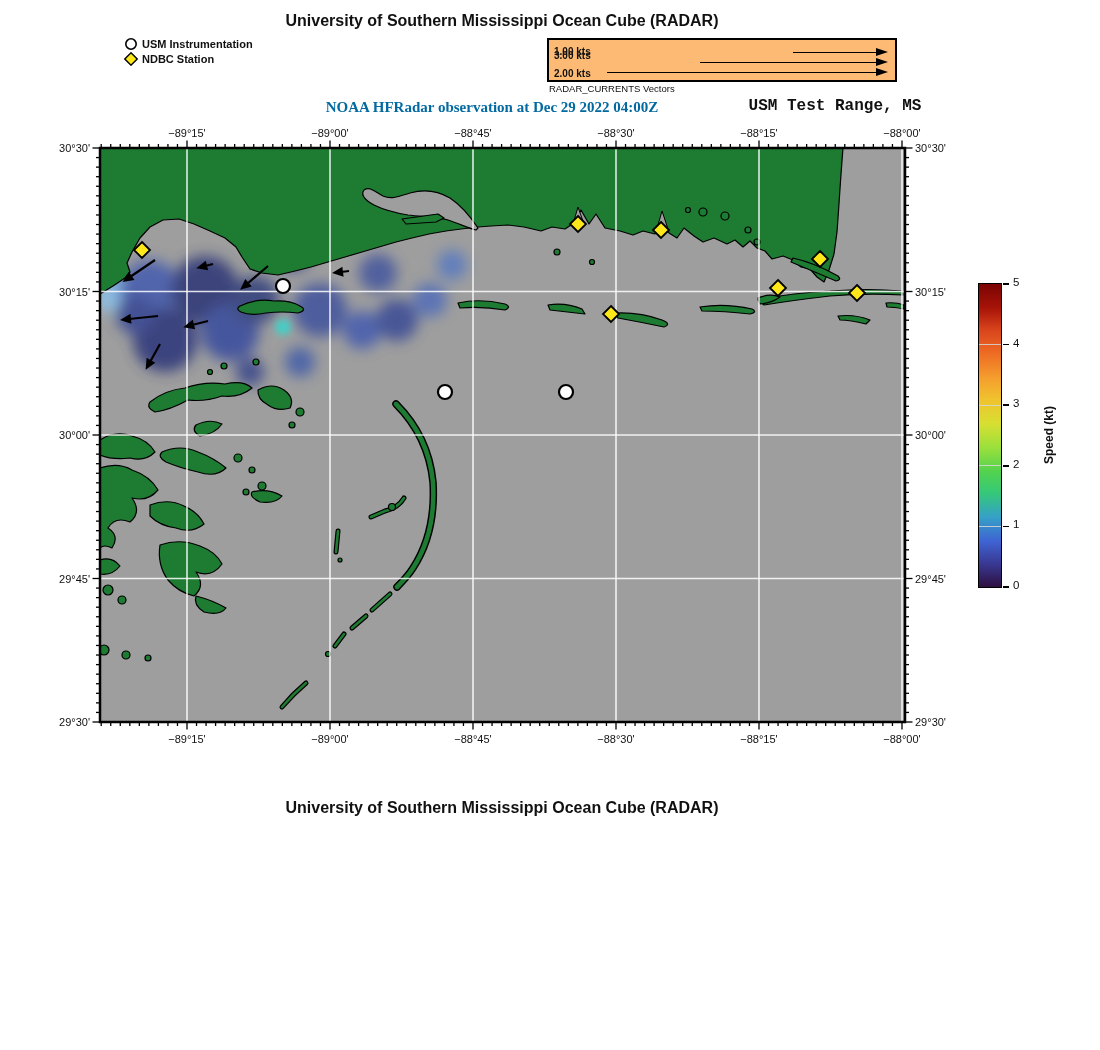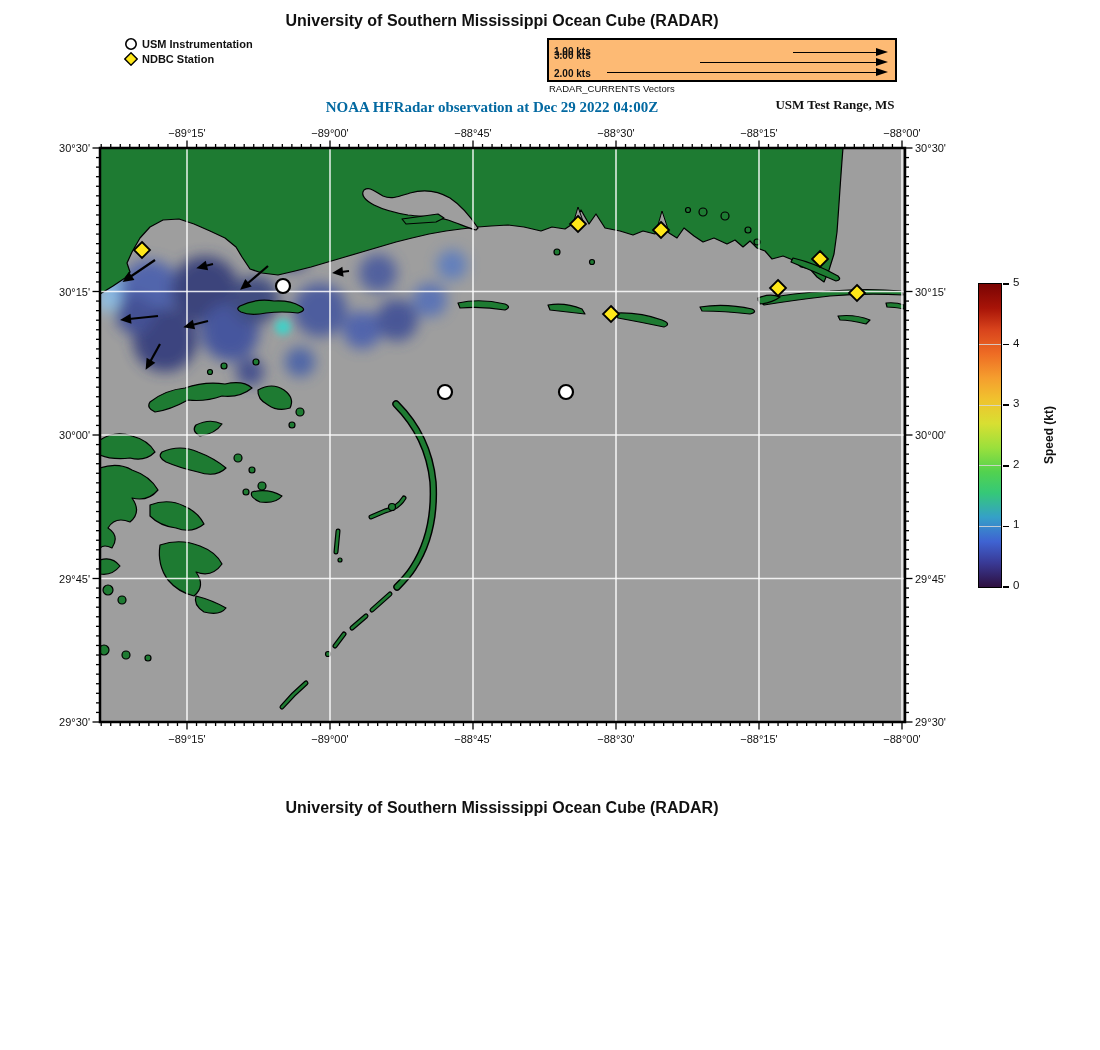--- a/index.html
+++ b/index.html
@@ -2,21 +2,21 @@
 <html><head>
 <meta charset="utf-8">
 <style>
   html,body{margin:0;padding:0;background:#ffffff;}
   body{width:1100px;height:1050px;position:relative;font-family:"Liberation Sans",sans-serif;overflow:hidden;}
   .abs{position:absolute;}
   #title-top,#title-bottom{left:102px;width:800px;text-align:center;font-size:16px;font-weight:bold;color:#111;}
   #title-top{top:12px;}
   #title-bottom{top:799px;}
   #subtitle{left:92px;width:800px;text-align:center;top:99px;font-family:"Liberation Serif",serif;font-size:15px;font-weight:bold;color:#0369a1;}
-  #range-label{left:740px;top:97px;width:190px;text-align:center;font-family:Liberation Serif, serif;font-size:13px;font-weight:bold;color:#111;}
+  #range-label{left:740px;top:97px;width:190px;text-align:center;font-family:Liberation Mono, monospace;font-size:16px;font-weight:bold;color:#111;}
   #legend{left:124px;top:36px;}
   .legend-row{display:flex;align-items:center;height:15px;}
   .legend-row svg{display:block;margin-right:4px;}
   .legend-label{font-size:11px;font-weight:bold;color:#111;}
   #vector-box{left:547px;top:38px;width:346px;height:40px;border:2px solid #000;background:#fdba74;}
   .vrow-label{position:absolute;left:5px;font-size:10px;font-weight:bold;color:#111;}
   .vrow-line{position:absolute;height:1.5px;background:#000;}
   .vrow-head{position:absolute;width:0;height:0;border-top:4.5px solid transparent;border-bottom:4.5px solid transparent;border-left:12px solid #000;}
   #vector-caption{left:549px;top:83px;font-size:9.5px;font-weight:normal;color:#111;letter-spacing:0px;}
   #map-svg{left:0;top:0;}

